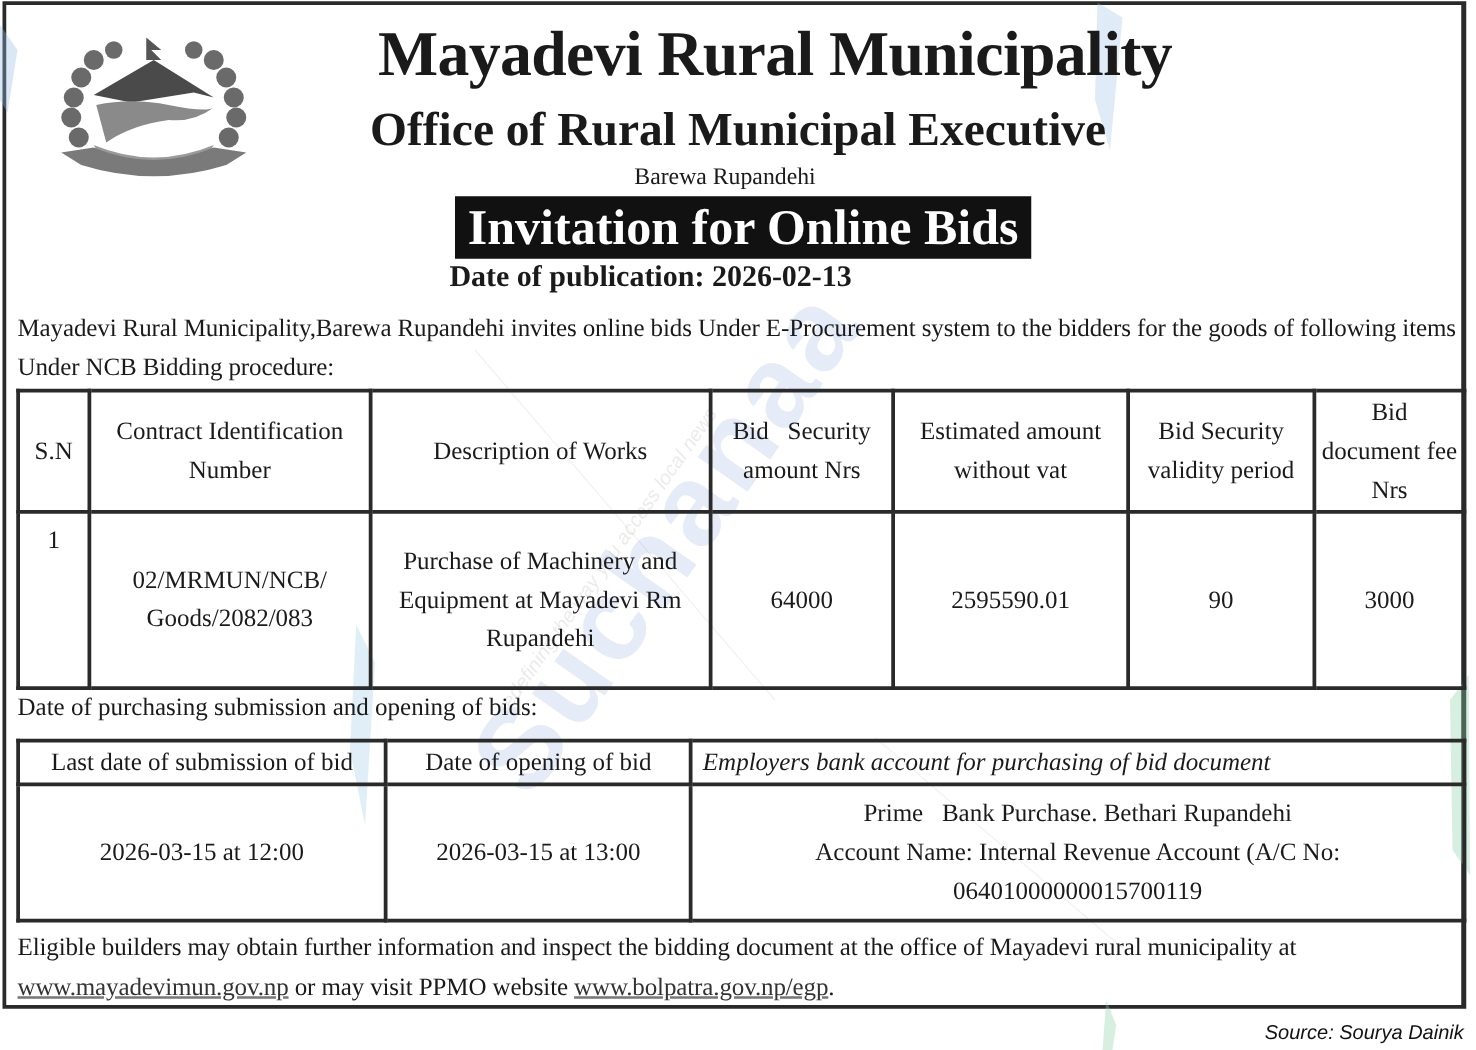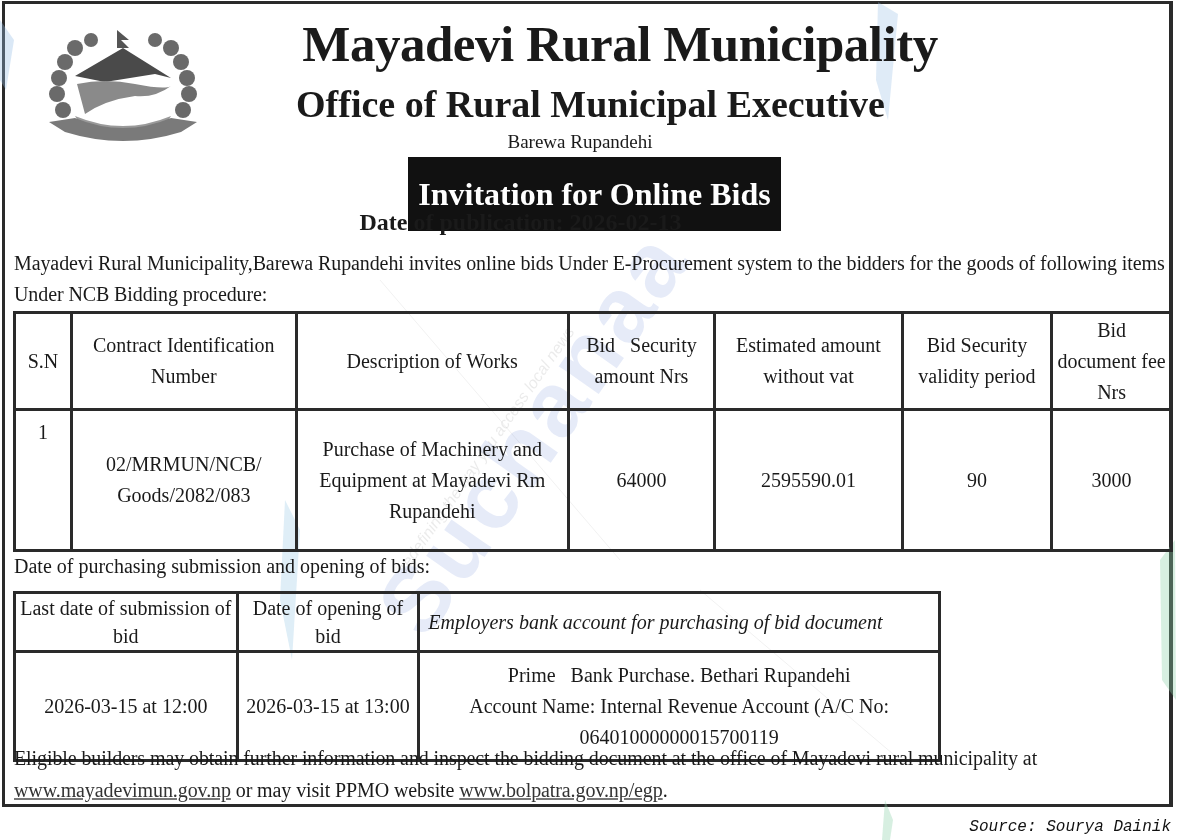--- a/index.html
+++ b/index.html
@@ -30,51 +30,51 @@
     position: absolute; left: 0; width: 1181px; top: 84px; text-align: center;
     font-weight: bold; font-size: 38px; line-height: 40px;
   }
   .location {
     position: absolute; left: 0; width: 1160px; top: 131px; text-align: center;
     font-size: 19px; line-height: 22px;
   }
   .banner-wrap { position: absolute; left: 0; width: 1181px; top: 157px; text-align: center; }
   .banner {
     display: inline-block; background: #111; color: #fff; font-weight: bold;
-    font-size: 32px; line-height: 42px; padding: 16px 10px; margin-left: 8px;
+    font-size: 40px; line-height: 42px; padding: 4px 10px; margin-left: 8px;
   }
   .pubdate {
     position: absolute; left: 0; width: 1041px; top: 206px; text-align: center;
     font-weight: bold; font-size: 24px; line-height: 32px;
   }
   .intro {
     position: absolute; left: 14px; width: 1155px; top: 248px;
     font-size: 20px; line-height: 31px; letter-spacing: -0.1px;
   }
   table { border-collapse: collapse; position: absolute; }
   td, th {
     border: 3px solid #2a2a2a; font-weight: normal; text-align: center; vertical-align: middle;
     font-size: 20px; line-height: 31px; padding: 0 4px;
   }
   .t1 { left: 13px; top: 311px; width: 1160px; }
   .t1 th { height: 94px; }
   .t1 td { height: 132px; }
   .t1 td.sn { vertical-align: top; padding-top: 6px; }
   .caption2 { position: absolute; left: 14px; top: 552px; font-size: 20px; line-height: 28px; }
-  .t2 { left: 13px; top: 591px; width: 928px; }
+  .t2 { left: 13px; top: 591px; width: 1160px; }
   .t2 th { height: 32px; line-height: 28px; }
   .t2 th.left { text-align: left; padding-left: 8px; font-style: italic; }
   .t2 td { height: 106px; }
   .footer {
     position: absolute; left: 14px; width: 1160px; top: 742px;
     font-size: 20px; line-height: 32px; letter-spacing: -0.1px;
   }
   .footer a { color: #333; text-decoration: underline; text-decoration-color: #777; }
   .source {
-    position: absolute; right: 10px; top: 817px; font-family: Liberation Mono, monospace;
+    position: absolute; right: 10px; top: 817px; font-family: Liberation Sans, sans-serif;
     font-style: italic; font-size: 16px; line-height: 20px; color: #111;
   }
   .deco-stroke { position: absolute; pointer-events: none; }
 </style>
 </head>
 <body>
 
 <div class="frame"></div>
 
 <svg class="deco-stroke" style="left:0;top:0" width="1181" height="840">

